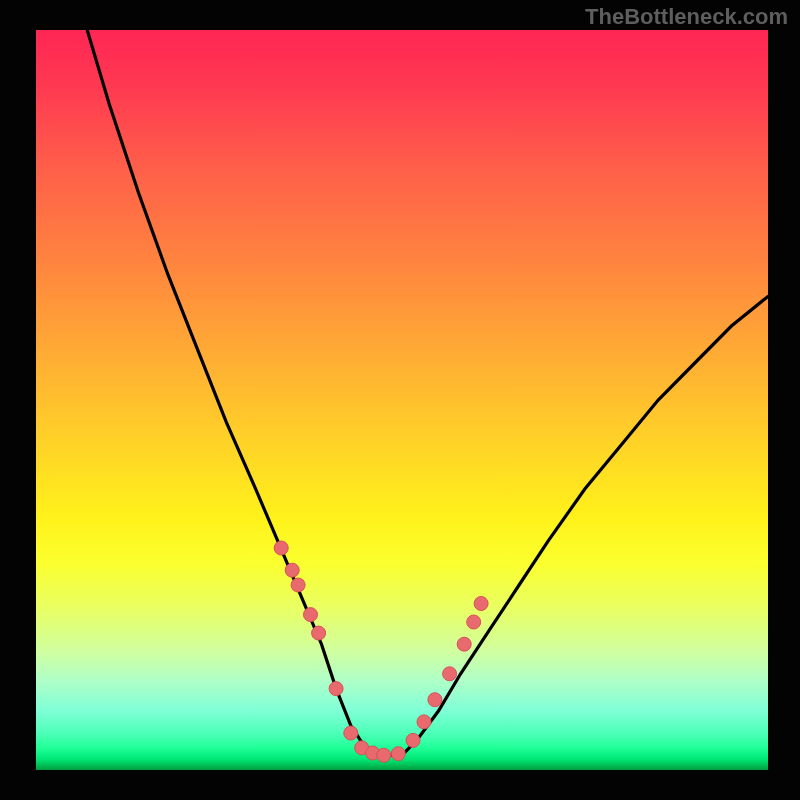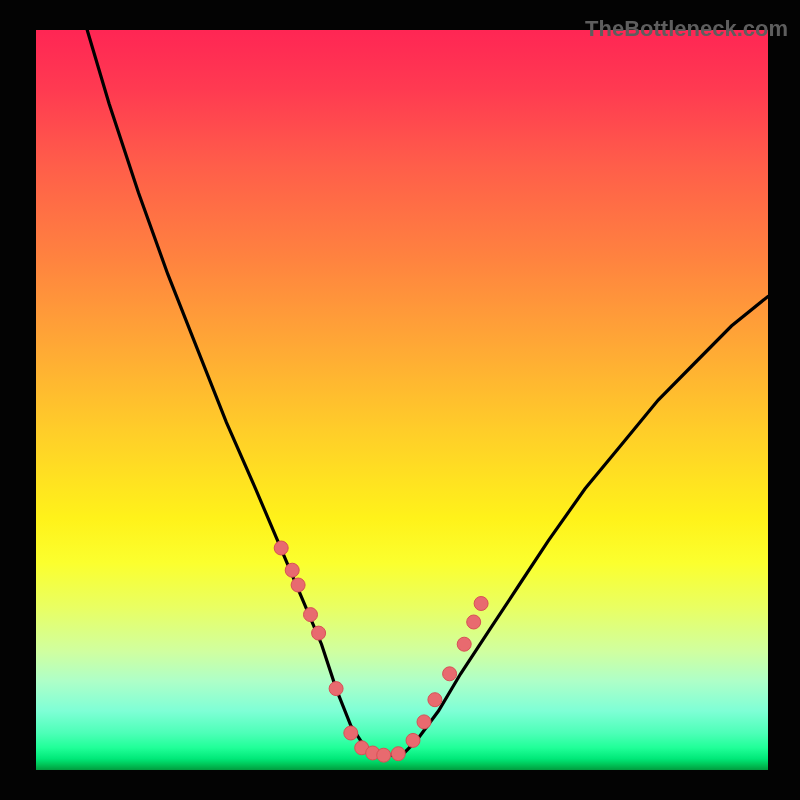--- a/index.html
+++ b/index.html
@@ -5,21 +5,21 @@
   * { margin: 0; padding: 0; box-sizing: border-box; }
   body {
     width: 800px;
     height: 800px;
     background: #030303;
     position: relative;
     font-family: Arial, sans-serif;
   }
   .watermark {
     position: absolute;
-    top: 16px;
+    top: 4px;
     right: 12px;
     color: #5e5e5e;
     font-size: 22px;
     font-weight: bold;
     z-index: 10;
   }
   .plot-area {
     position: absolute;
     left: 36px;
     top: 30px;

